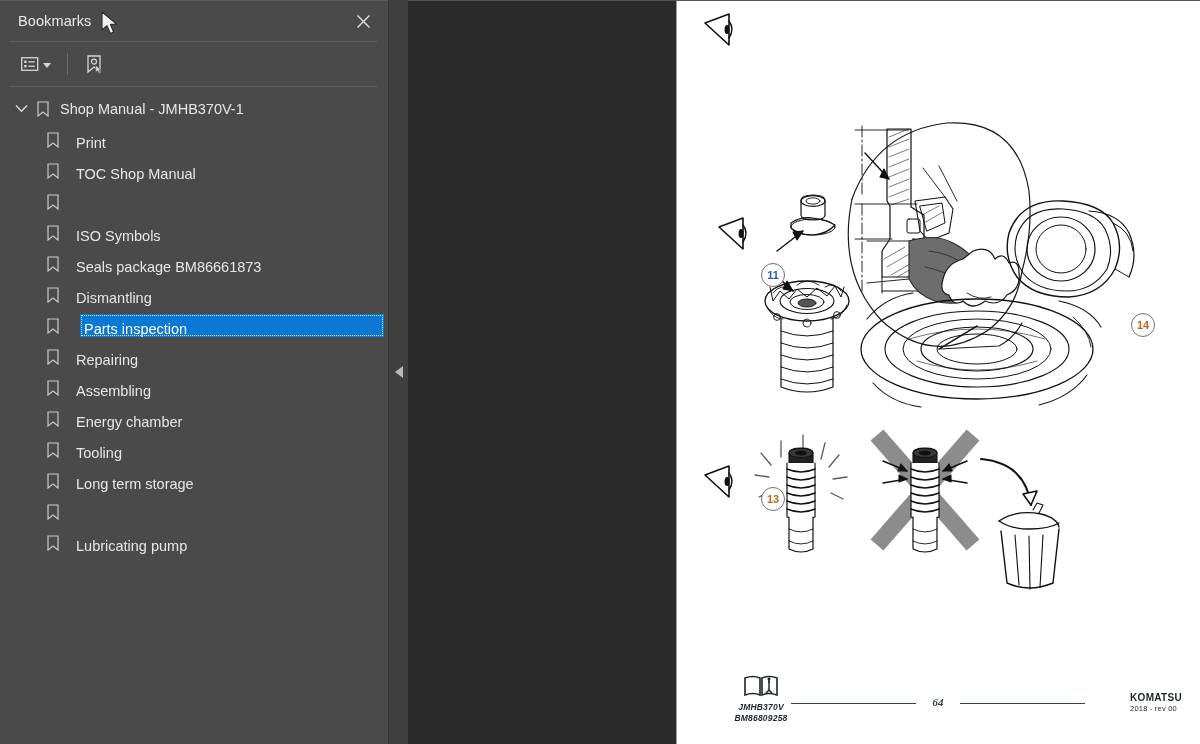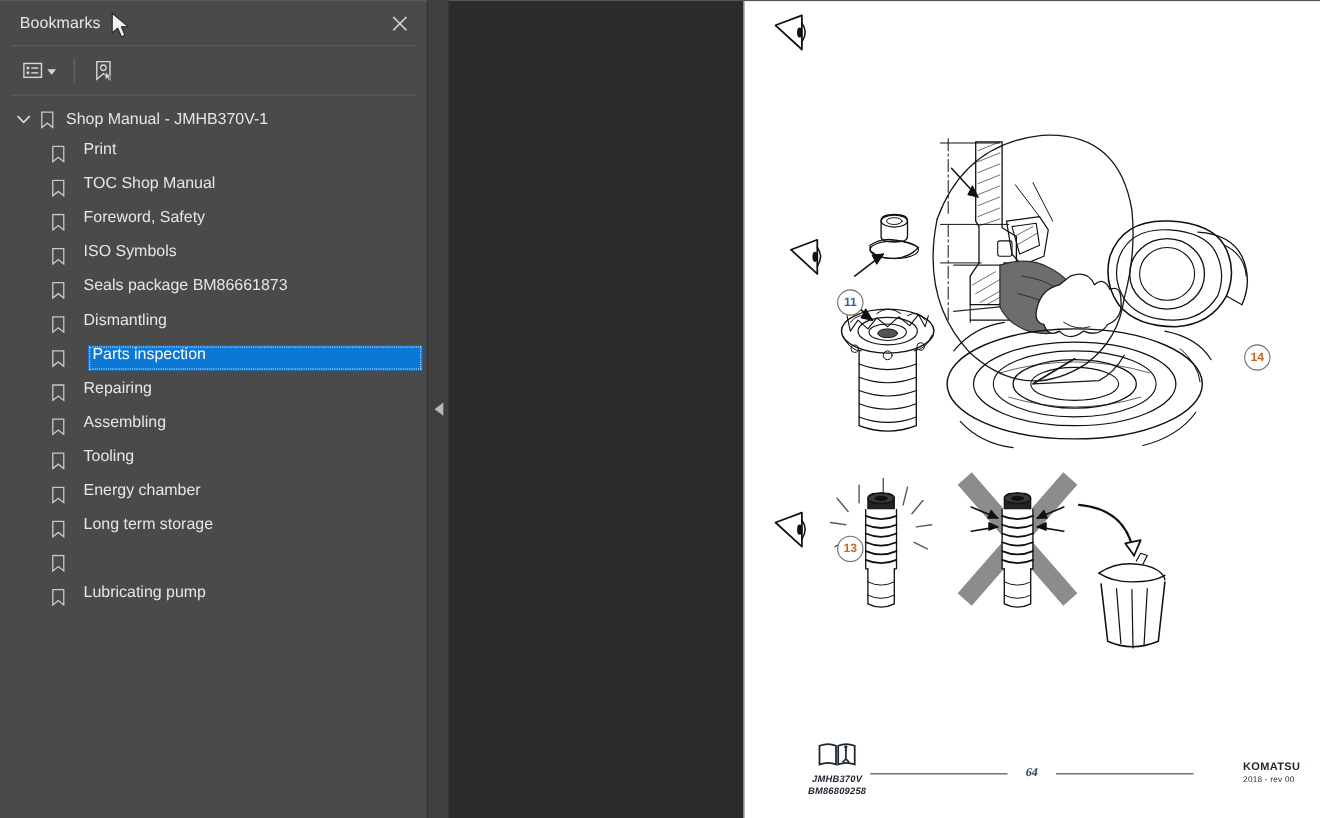--- a/index.html
+++ b/index.html
@@ -124,21 +124,21 @@
   .node-label {
     color: #e6e6e6;
     font-size: 14.5px;
     padding-left: 8px;
     white-space: nowrap;
   }
   .node.root .node-label { padding-left: 6px; }
   .node.child { padding-left: 42px; }
   .node.child .node-sel {
     display: flex;
-    align-items: flex-start;
+    align-items: flex-end;
     height: 23px;
     flex: 1;
     margin-left: 4px;
   }
   .node.child .node-sel.selected {
     background: #0a78d4;
     outline: 1px dotted #cfe4f7;
     outline-offset: -2px;
     padding-left: 4px;
     margin-left: 16px;
@@ -350,23 +350,20 @@
             <span class="node-sel">
               <span class="node-label">TOC Shop Manual</span>
             </span>
           </div>
           <div class="node child">
             <span class="bm-icon">
               <svg width="12" height="16" viewBox="0 0 12 16">
                 <path d="M1 1 H11 V15 L6 11 L1 15 Z" fill="none" stroke="#c9c9c9" stroke-width="1.2"></path>
               </svg>
             </span>
-            <span class="node-sel">
-              <span class="node-label">Foreword, Safety</span>
-            </span>
           </div>
           <div class="node child">
             <span class="bm-icon">
               <svg width="12" height="16" viewBox="0 0 12 16">
                 <path d="M1 1 H11 V15 L6 11 L1 15 Z" fill="none" stroke="#c9c9c9" stroke-width="1.2"></path>
               </svg>
             </span>
             <span class="node-sel">
               <span class="node-label">ISO Symbols</span>
             </span>
@@ -421,31 +418,31 @@
               <span class="node-label">Assembling</span>
             </span>
           </div>
           <div class="node child">
             <span class="bm-icon">
               <svg width="12" height="16" viewBox="0 0 12 16">
                 <path d="M1 1 H11 V15 L6 11 L1 15 Z" fill="none" stroke="#c9c9c9" stroke-width="1.2"></path>
               </svg>
             </span>
             <span class="node-sel">
+              <span class="node-label">Energy chamber</span>
+            </span>
+          </div>
+          <div class="node child">
+            <span class="bm-icon">
+              <svg width="12" height="16" viewBox="0 0 12 16">
+                <path d="M1 1 H11 V15 L6 11 L1 15 Z" fill="none" stroke="#c9c9c9" stroke-width="1.2"></path>
+              </svg>
+            </span>
+            <span class="node-sel">
               <span class="node-label">Tooling</span>
-            </span>
-          </div>
-          <div class="node child">
-            <span class="bm-icon">
-              <svg width="12" height="16" viewBox="0 0 12 16">
-                <path d="M1 1 H11 V15 L6 11 L1 15 Z" fill="none" stroke="#c9c9c9" stroke-width="1.2"></path>
-              </svg>
-            </span>
-            <span class="node-sel">
-              <span class="node-label">Energy chamber</span>
             </span>
           </div>
           <div class="node child">
             <span class="bm-icon">
               <svg width="12" height="16" viewBox="0 0 12 16">
                 <path d="M1 1 H11 V15 L6 11 L1 15 Z" fill="none" stroke="#c9c9c9" stroke-width="1.2"></path>
               </svg>
             </span>
             <span class="node-sel">
               <span class="node-label">Long term storage</span>

